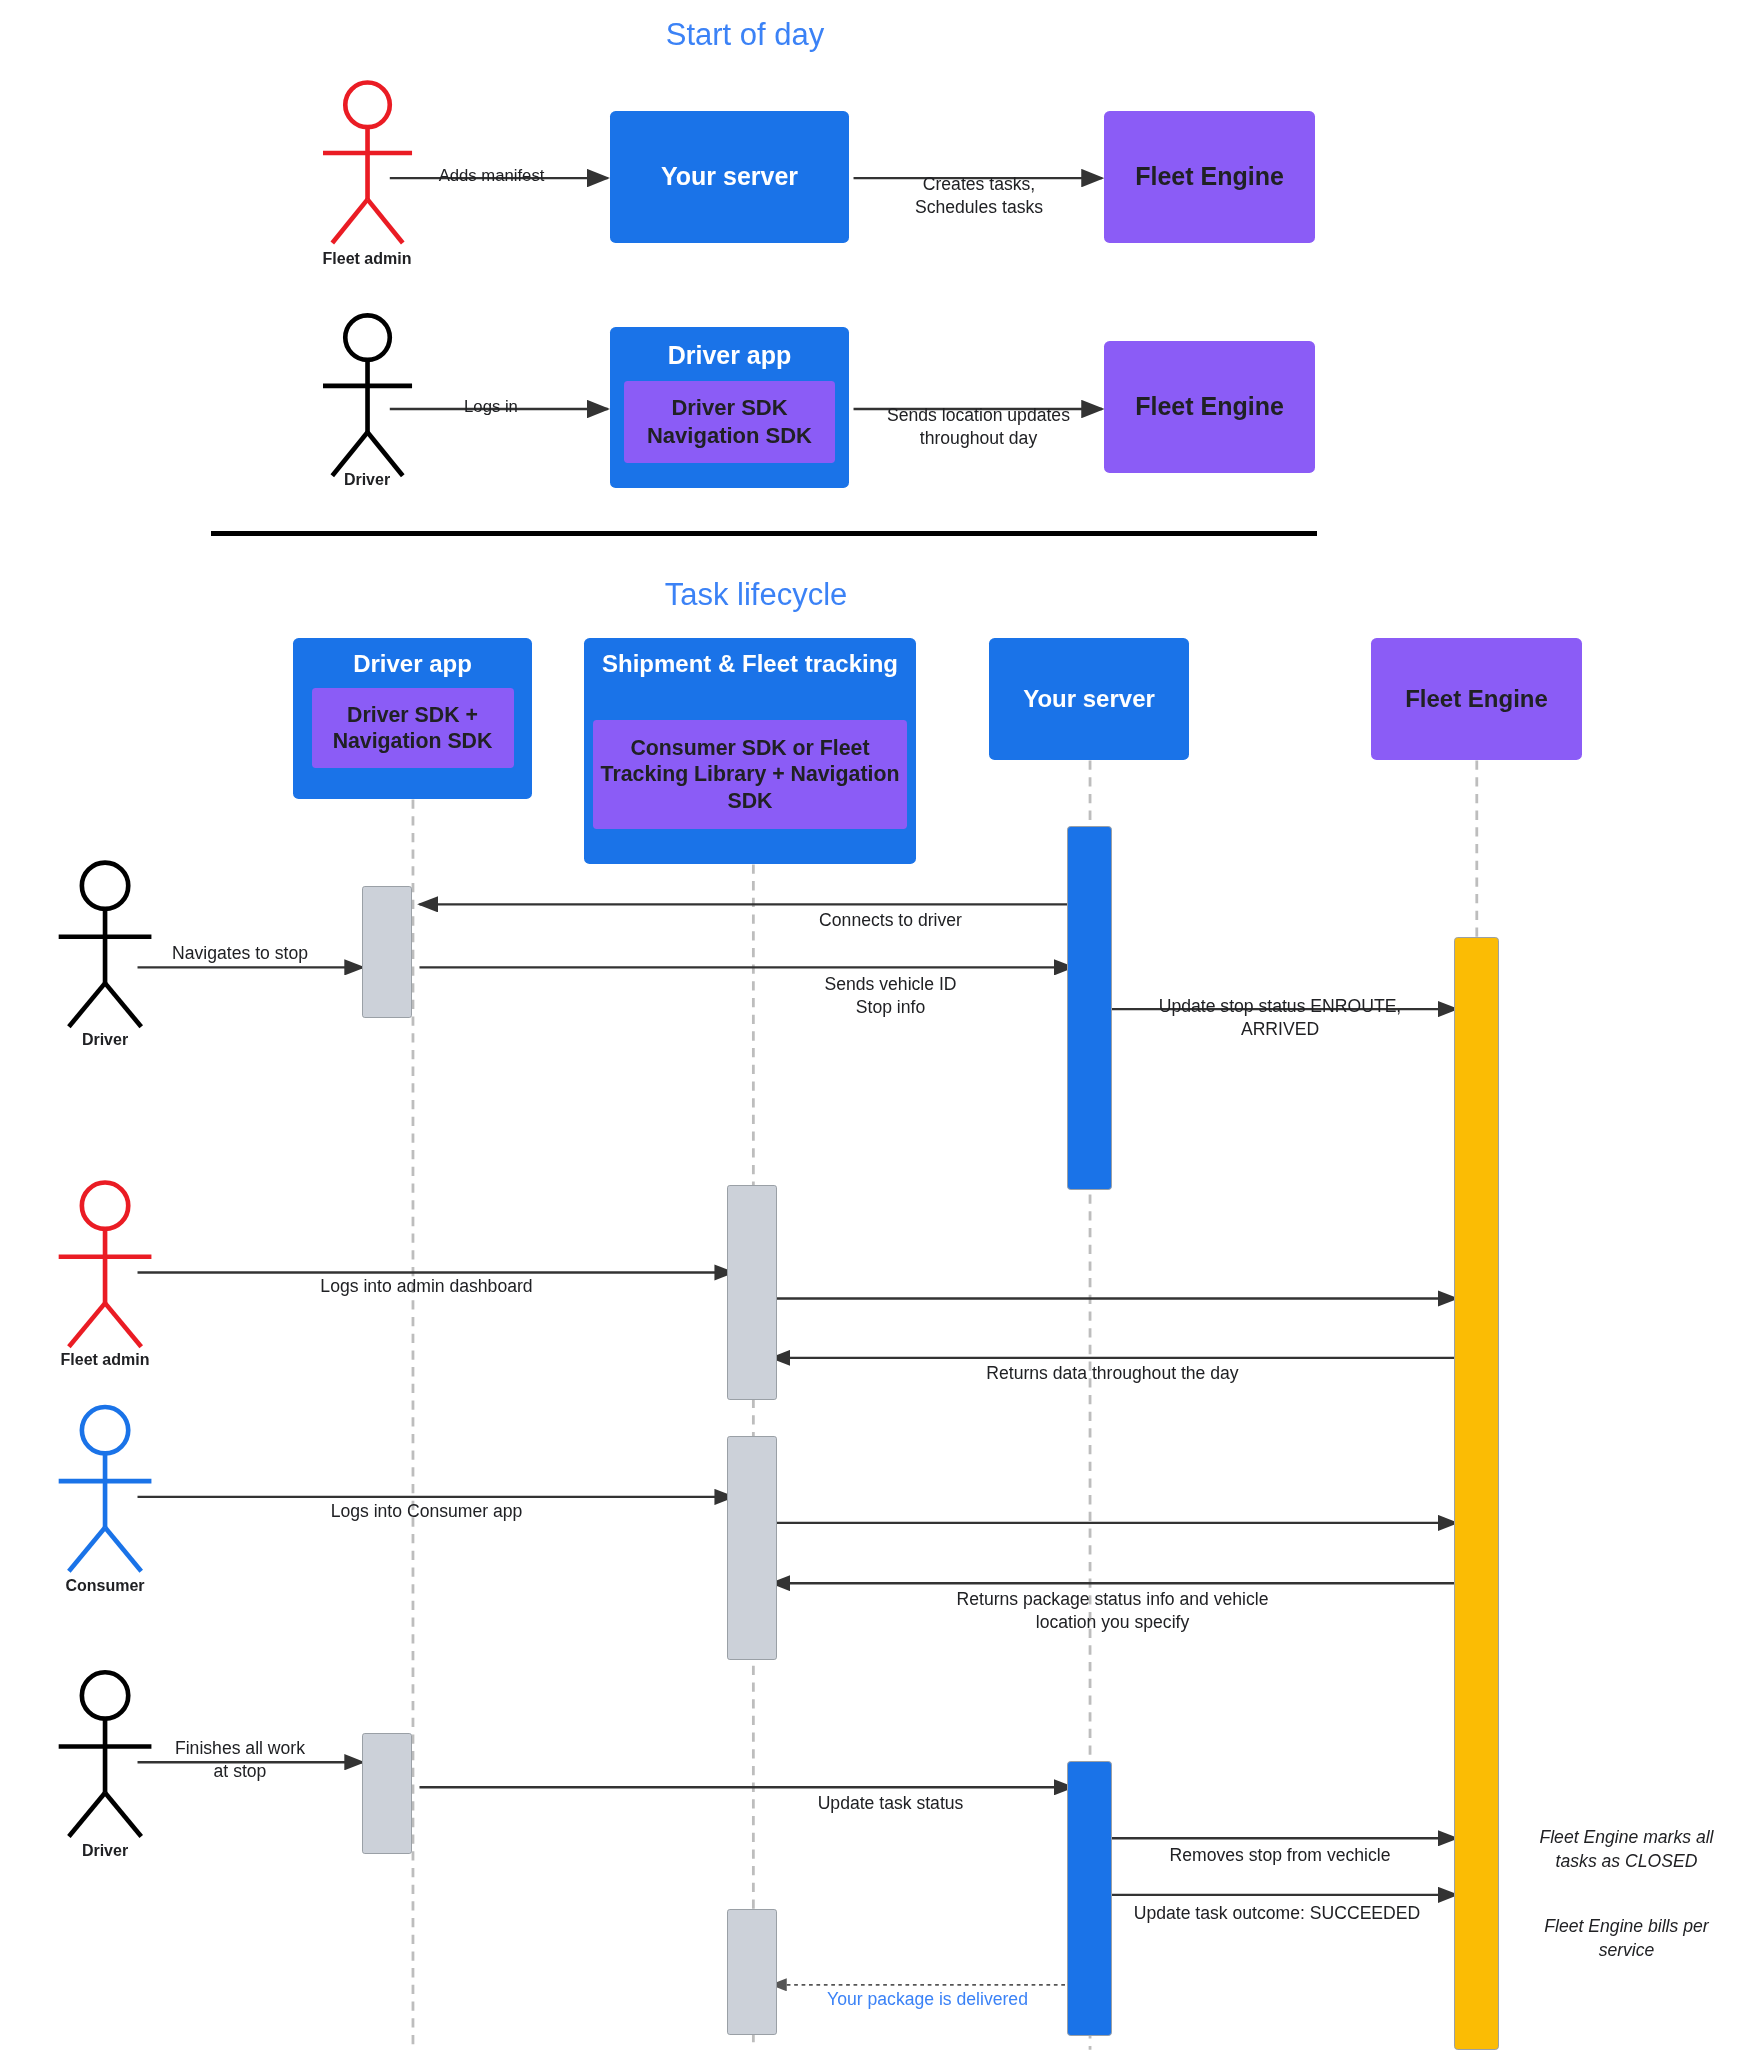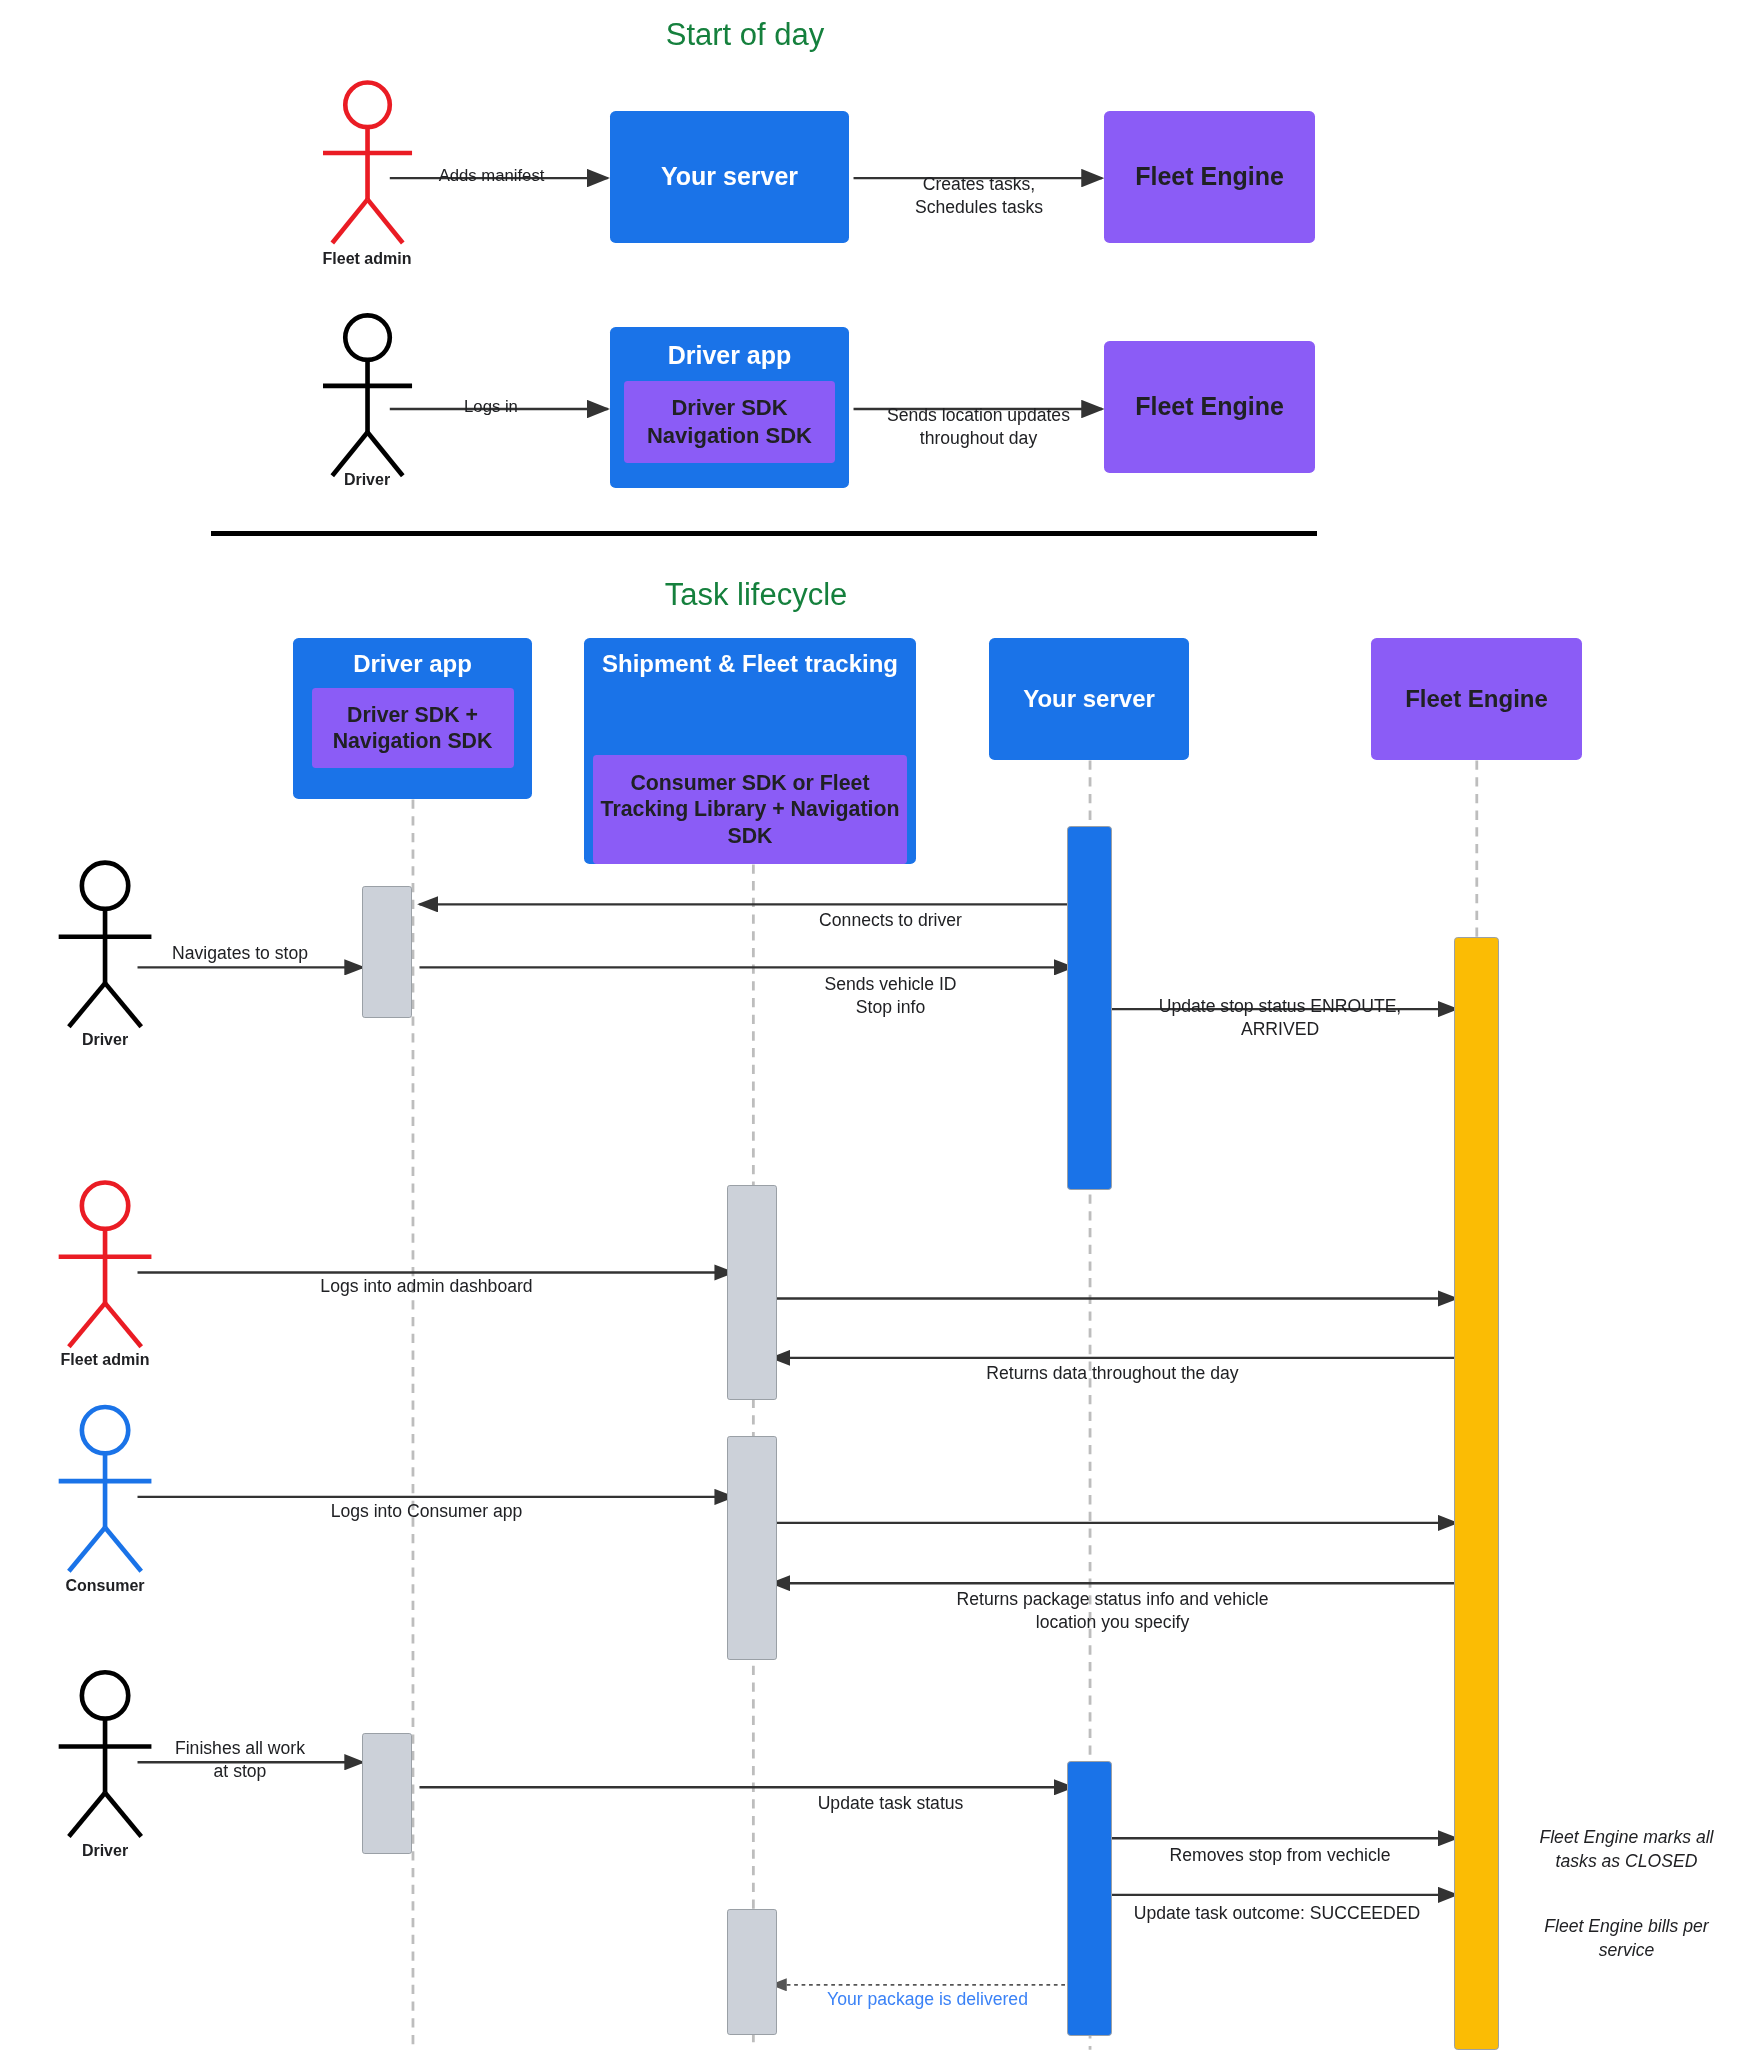--- a/index.html
+++ b/index.html
@@ -15,21 +15,21 @@
     position: relative;
     width: 1759px;
     height: 2072px;
     overflow: hidden;
   }
   .abs { position: absolute; }
 
   
   .section-title {
     font-size: 31px;
-    color: #15803d;
+    color: #3b82f6;
     text-align: center;
     white-space: nowrap;
   }
 
   
   .box {
     box-sizing: border-box;
     border-radius: 5.6px;
     display: flex;
     flex-direction: column;
@@ -266,21 +266,21 @@
   <div class="abs hrule" style="left:211px; top:531px; width:1106px;"></div>
 
   <div class="abs section-title" style="left:0; top:577px; width:1512px;">Task lifecycle</div>
 
   <div class="abs box box-blue" style="left:293px; top:638px; width:239px; height:161px; justify-content:flex-start; padding-top:11px; font-size:24px;">
     <div>Driver app</div>
     <div class="inner-yellow" style="margin-top:9.3px; width:202px; height:80px; font-size:21.3px;">Driver SDK +
 Navigation SDK</div>
   </div>
 
-  <div class="abs box box-blue" style="left:584px; top:638px; width:332px; height:226px; justify-content:space-between; padding-top:11px; font-size:24px;">
+  <div class="abs box box-blue" style="left:584px; top:638px; width:332px; height:226px; justify-content:flex-start; padding-top:11px; font-size:24px;gap:32px;">
     <div>Shipment &amp; Fleet
 tracking</div>
     <div class="inner-yellow" style="margin-top:9.3px; width:314px; height:109px; font-size:21.3px;">Consumer SDK or
 Fleet Tracking Library
 + Navigation SDK</div>
   </div>
 
   <div class="abs box box-blue" style="left:989px; top:638px; width:200px; height:122px; font-size:24px;">Your server</div>
 
   <div class="abs box box-yellow" style="left:1371px; top:638px; width:211px; height:122px; font-size:24px;">Fleet Engine</div>

